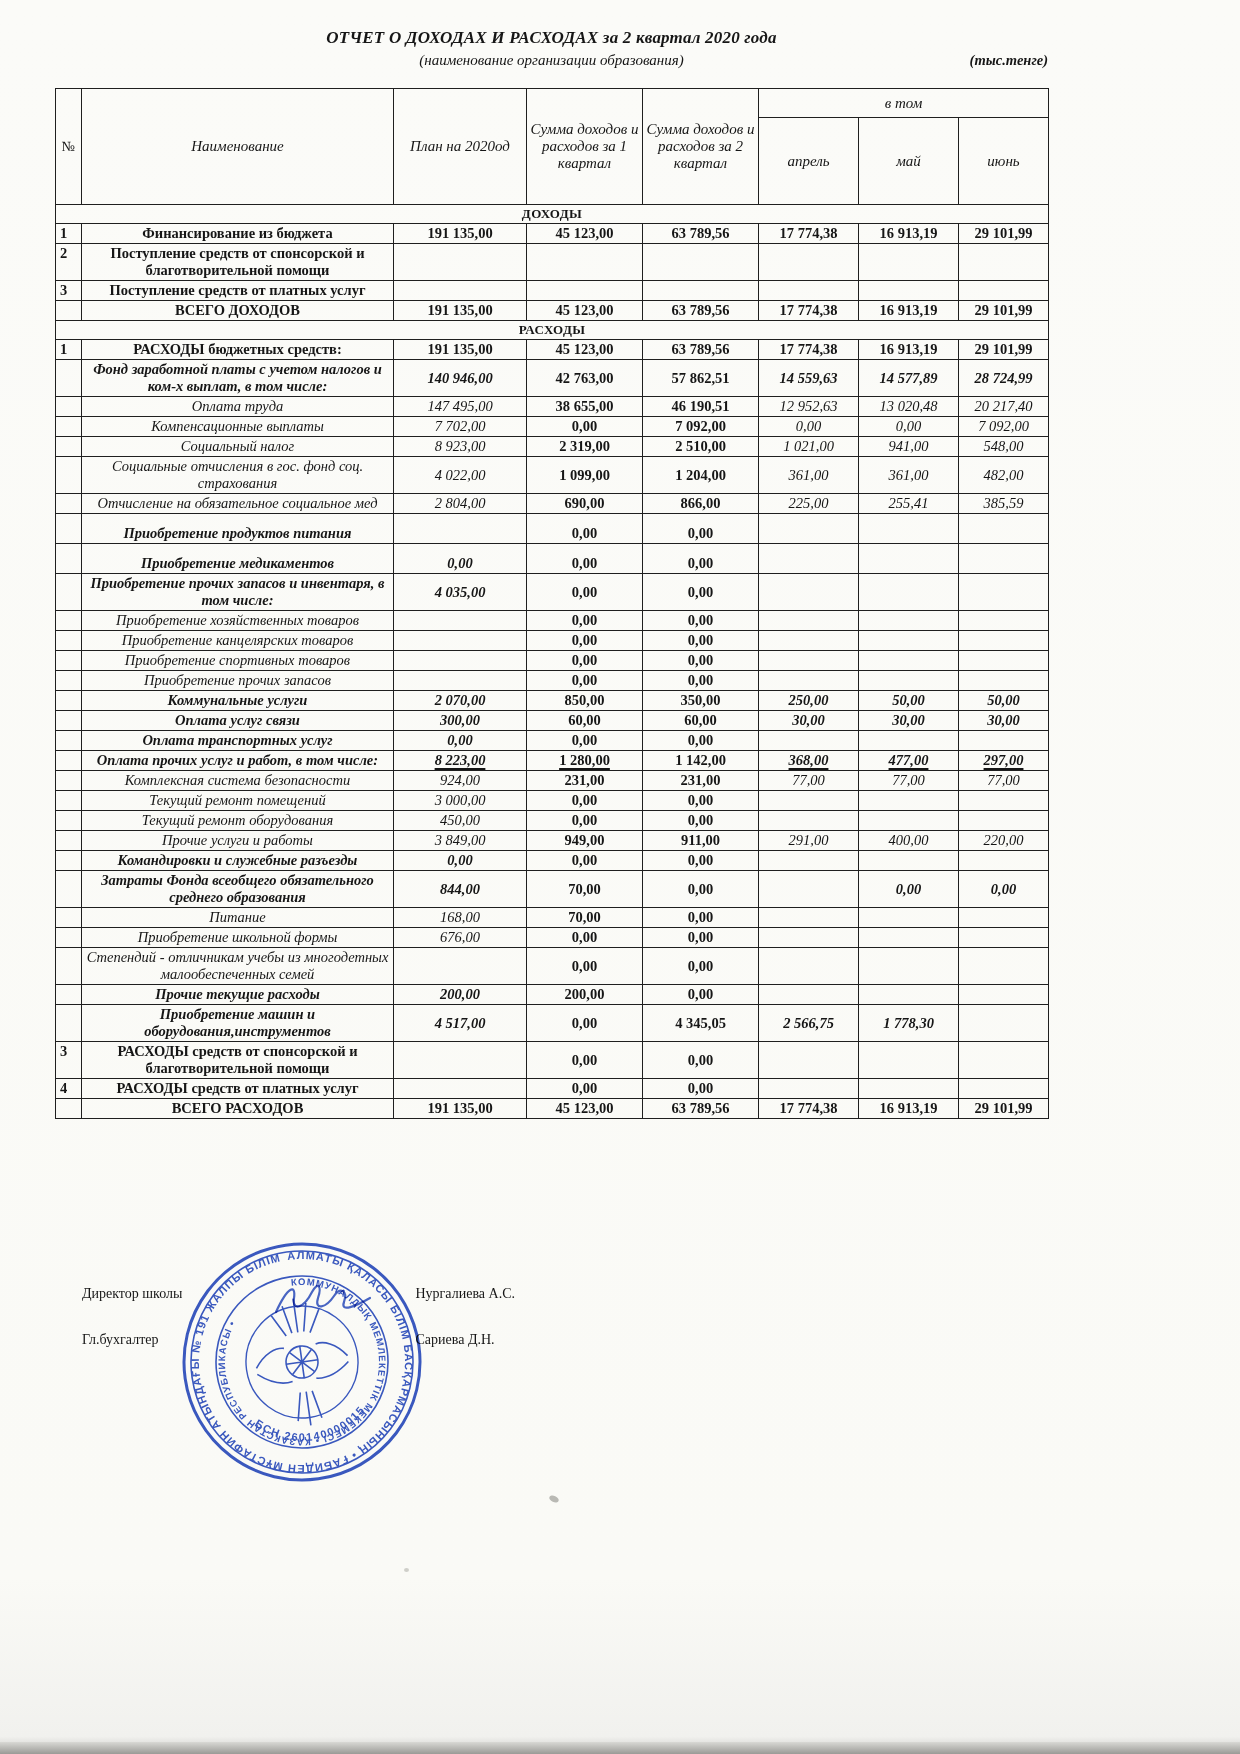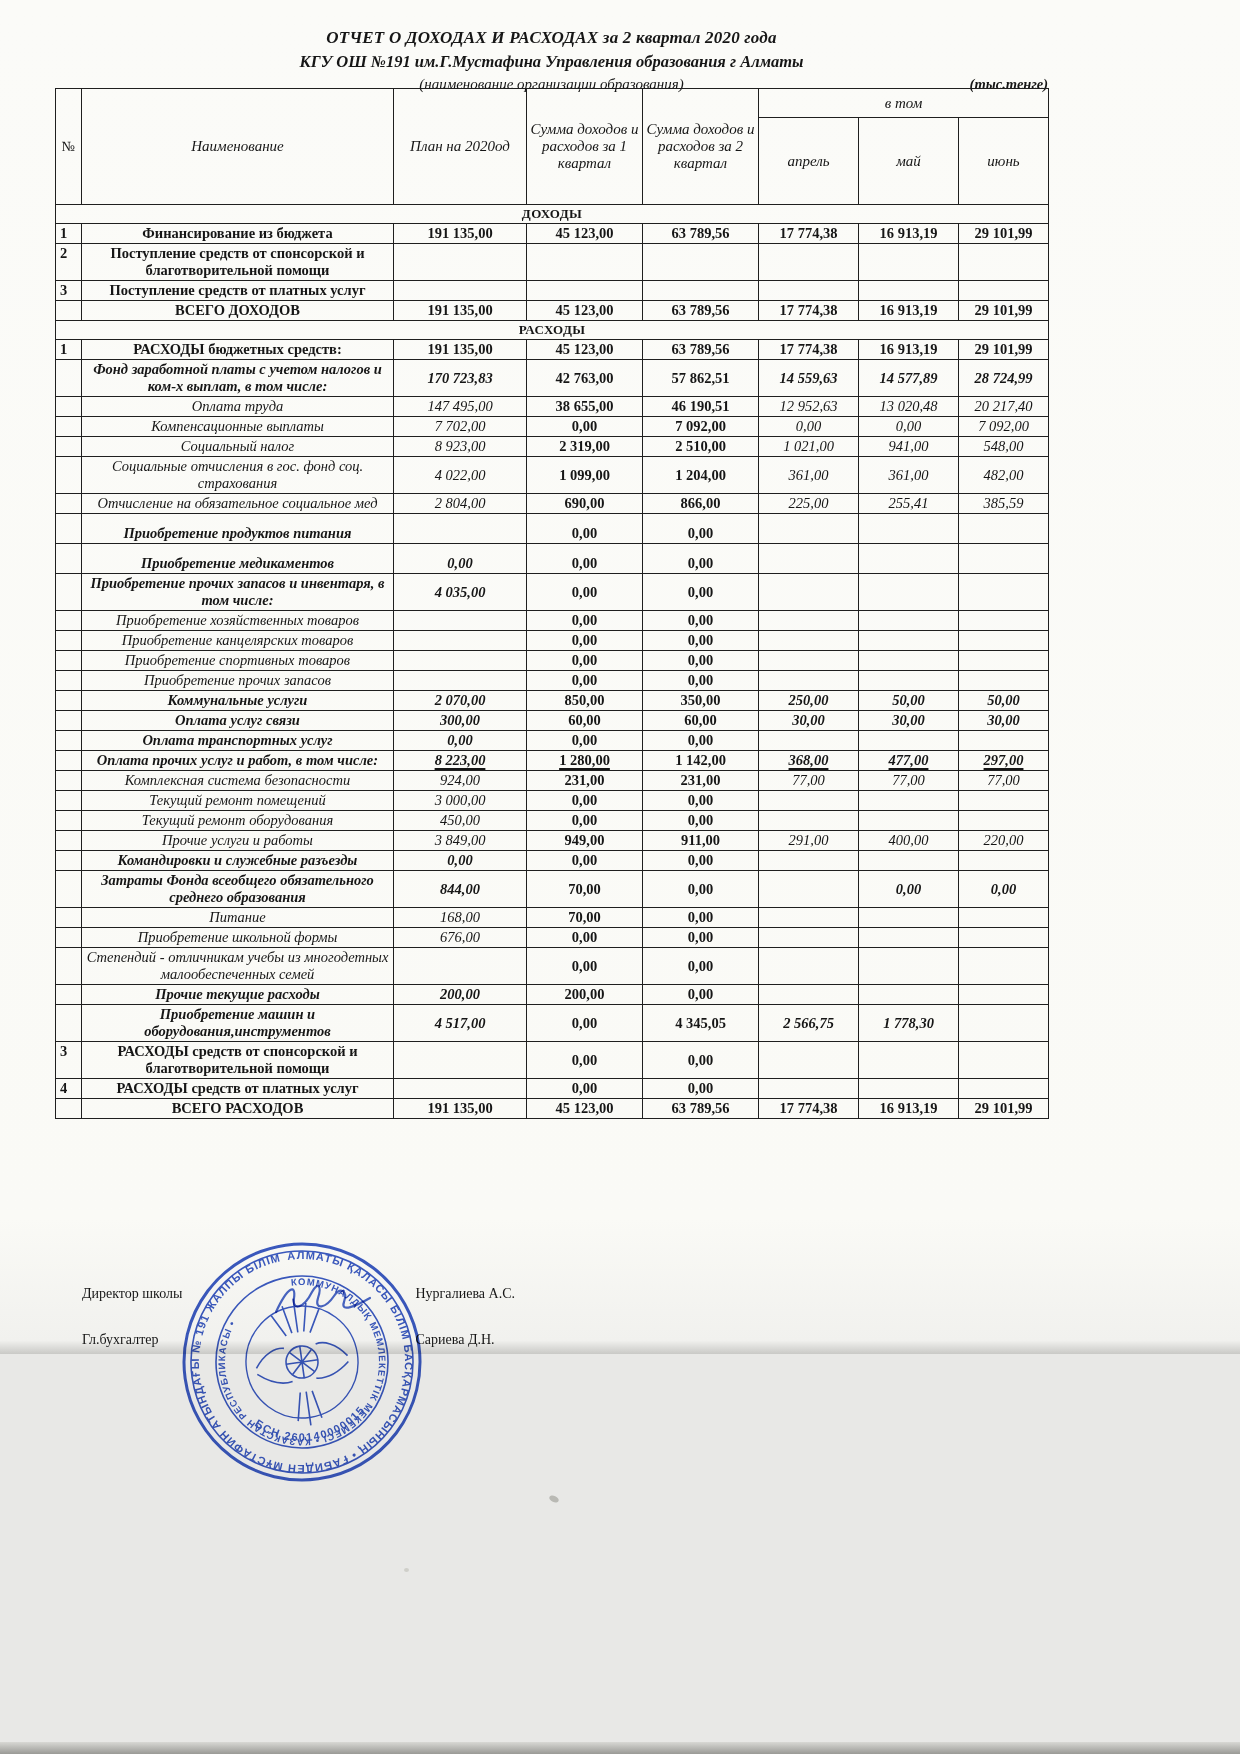--- a/index.html
+++ b/index.html
@@ -5,21 +5,21 @@
   html,body{margin:0;padding:0;}
   body{
     width:1240px;height:1754px;
     background:#e8e8e6;
     font-family:"Liberation Serif","DejaVu Serif",serif;
     color:#161616;
     position:relative;
     overflow:hidden;
   }
   .page{
-    position:absolute;left:0;top:0;width:1240px;height:1354px;
+    position:absolute;left:0;top:0;width:1240px;height:1754px;
     background:linear-gradient(180deg,#fbfbf8 0%,#fafaf6 90%,#f1f1ee 99%,#c9c9c6 100%);
   }
   
   .doc-head{position:absolute;left:55px;top:28px;width:993px;text-align:center;}
   .t1{font-size:17px;font-weight:bold;font-style:italic;letter-spacing:.2px;}
   .t2{font-size:16.5px;font-weight:bold;font-style:italic;margin-top:4px;}
   .t3line{position:relative;margin-top:3px;height:20px;}
   .t3{font-size:15px;font-style:italic;}
   .unit{position:absolute;right:0;top:1px;font-size:14.5px;font-style:italic;font-weight:bold;}
   
@@ -70,21 +70,20 @@
   .speck2{position:absolute;left:404px;top:1568px;width:5px;height:4px;background:#cfcfc9;border-radius:50%;}
   .bottom-edge{position:absolute;left:0;top:1742px;width:1240px;height:12px;background:linear-gradient(180deg,#d8d8d4,#9a9a96);}
 </style>
 </head>
 <body>
 
 <div class="page">
 
   <div class="doc-head">
     <div class="t1">ОТЧЕТ О ДОХОДАХ И РАСХОДАХ за 2 квартал 2020 года</div>
-    <div class="t2">КГУ ОШ №191 им.Г.Мустафина  Управления образования г Алматы</div>
     <div class="t3line">
       <span class="t3">(наименование организации образования)</span>
       <span class="unit">(тыс.тенге)</span>
     </div>
   </div>
 
   <table class="report">
     <colgroup>
       <col class="c0">
         <col class="c1">
@@ -163,21 +162,21 @@
           <td class="c-plan s-b">191 135,00</td>
           <td class="c-q1 s-b">45 123,00</td>
           <td class="c-q2 s-b">63 789,56</td>
           <td class="c-apr s-b">17 774,38</td>
           <td class="c-may s-b">16 913,19</td>
           <td class="c-jun s-b">29 101,99</td>
         </tr>
         <tr>
           <td class="c-num s-bi"></td>
           <td class="c-name s-bi">Фонд заработной платы с учетом налогов и ком-х выплат, в том числе:</td>
-          <td class="c-plan s-bi">170 723,83</td>
+          <td class="c-plan s-bi">140 946,00</td>
           <td class="c-q1 s-bi">42 763,00</td>
           <td class="c-q2 s-bi">57 862,51</td>
           <td class="c-apr s-bi">14 559,63</td>
           <td class="c-may s-bi">14 577,89</td>
           <td class="c-jun s-bi">28 724,99</td>
         </tr>
         <tr>
           <td class="c-num s-i"></td>
           <td class="c-name s-i">Оплата труда</td>
           <td class="c-plan s-i">147 495,00</td>

